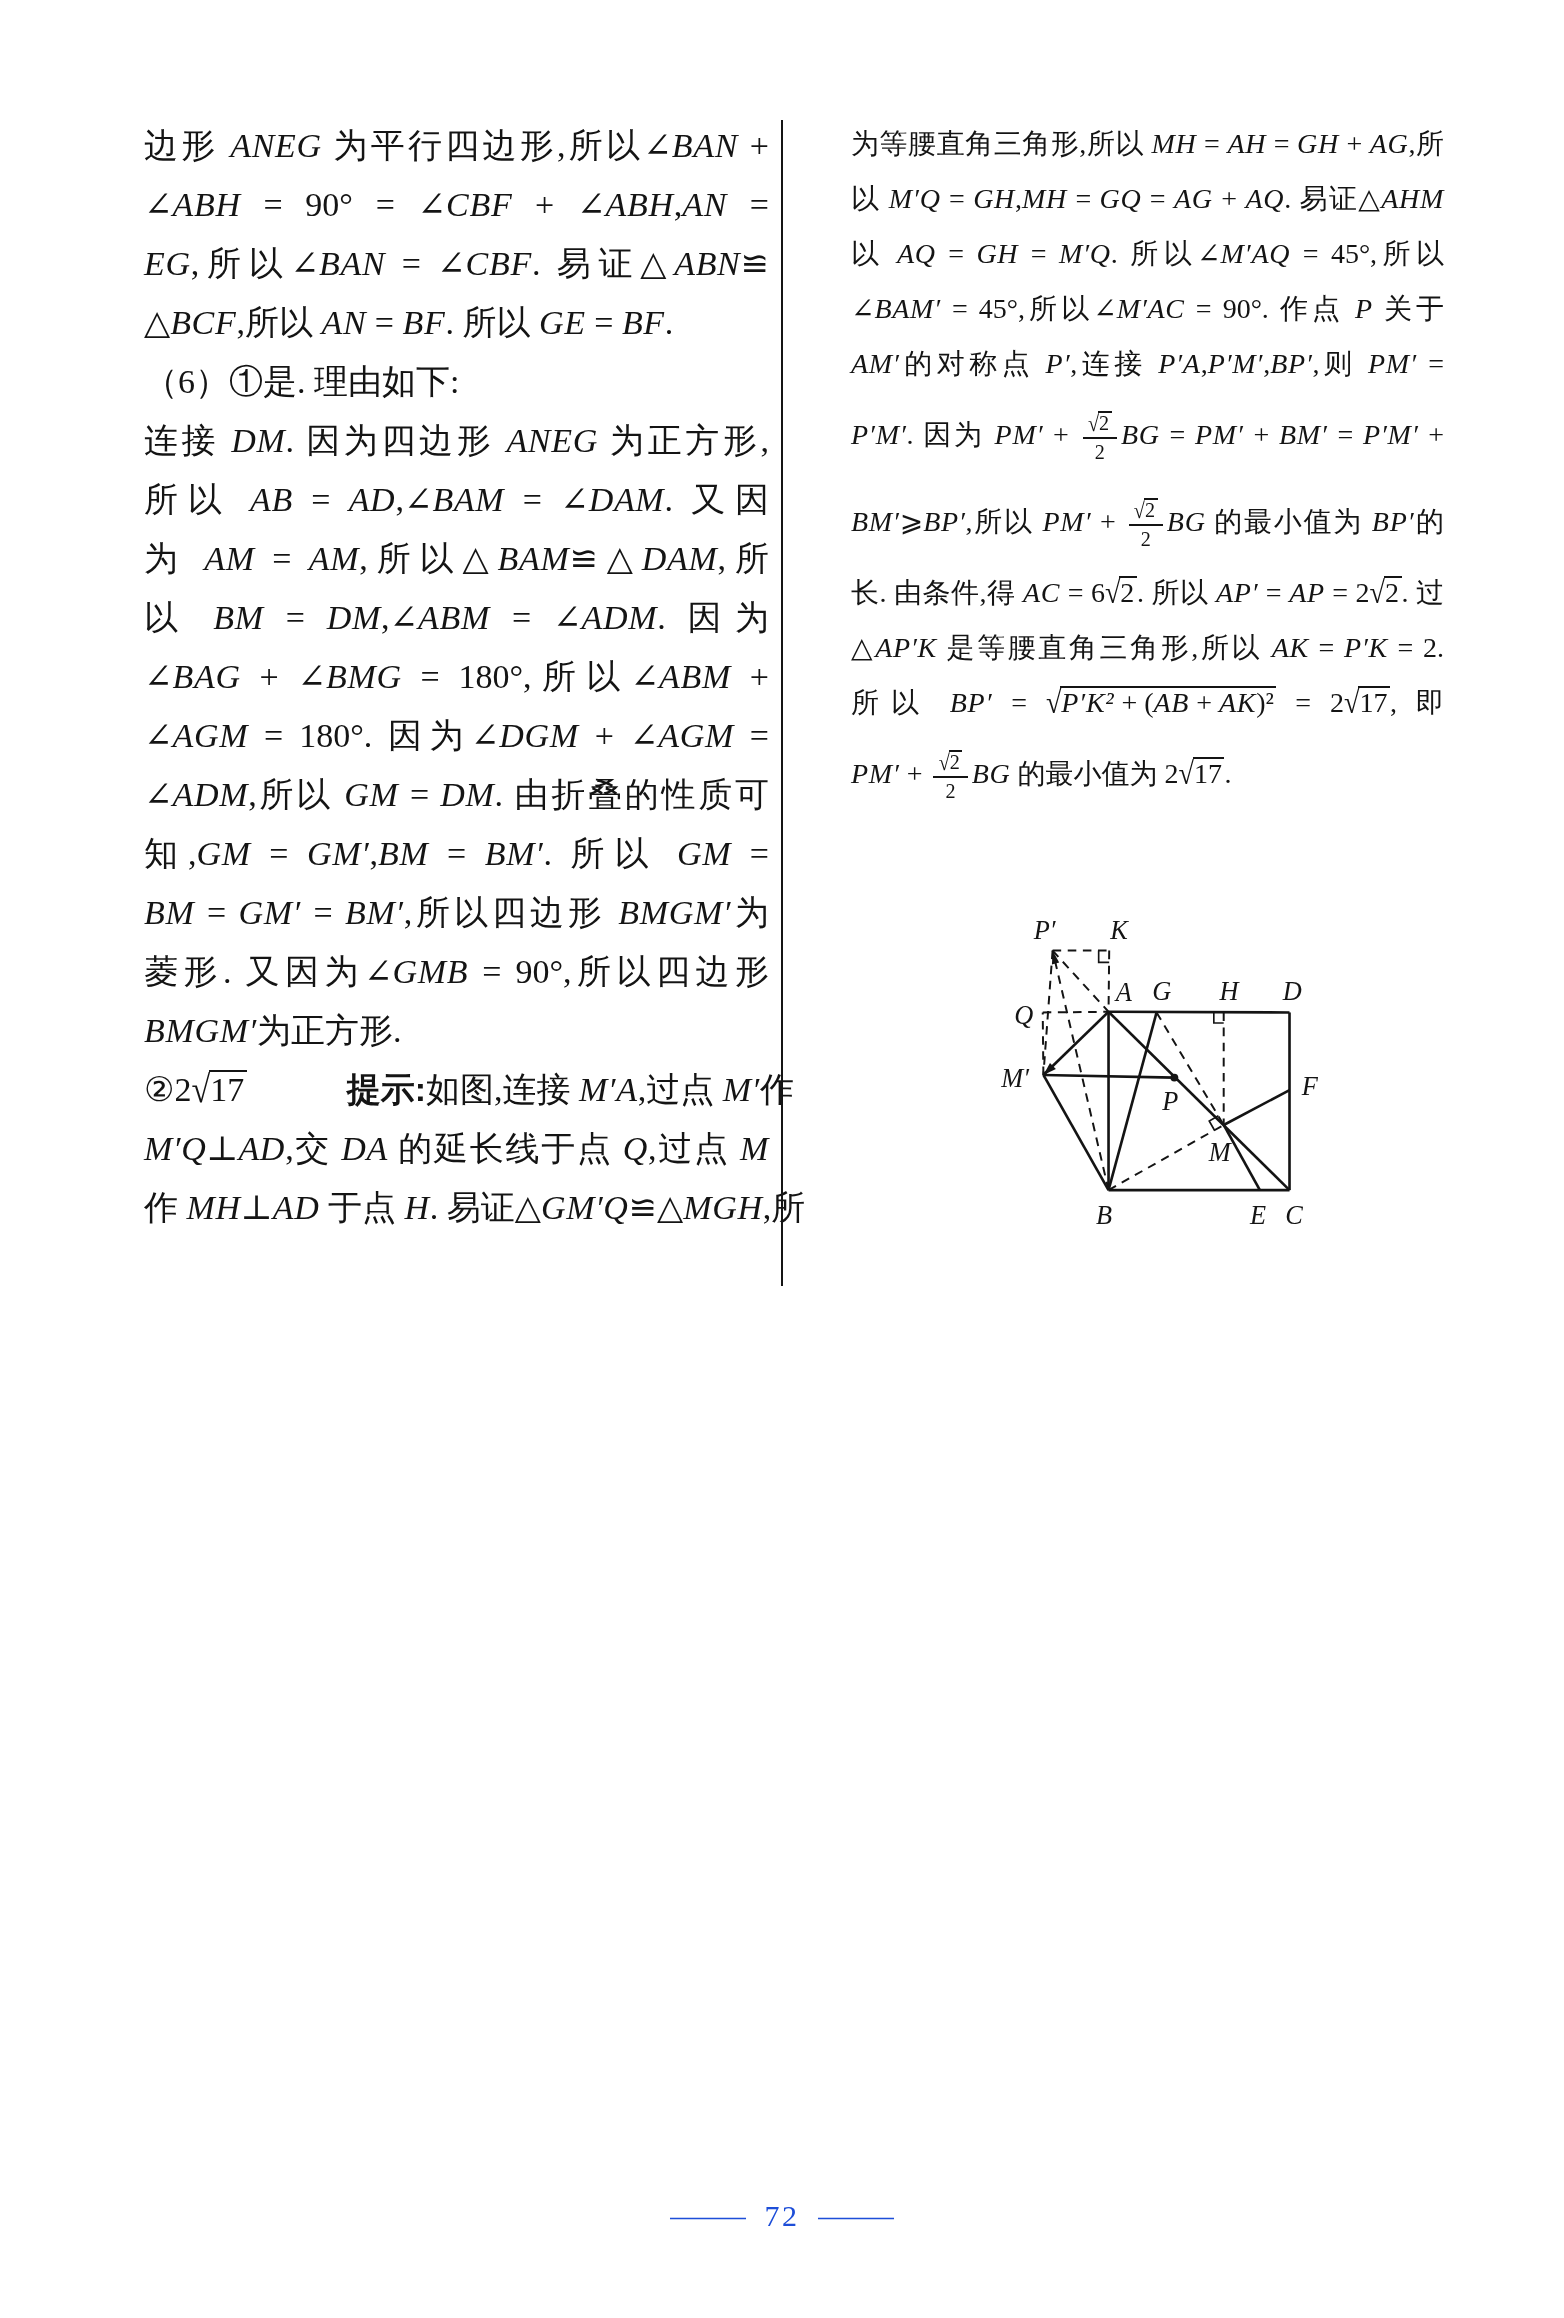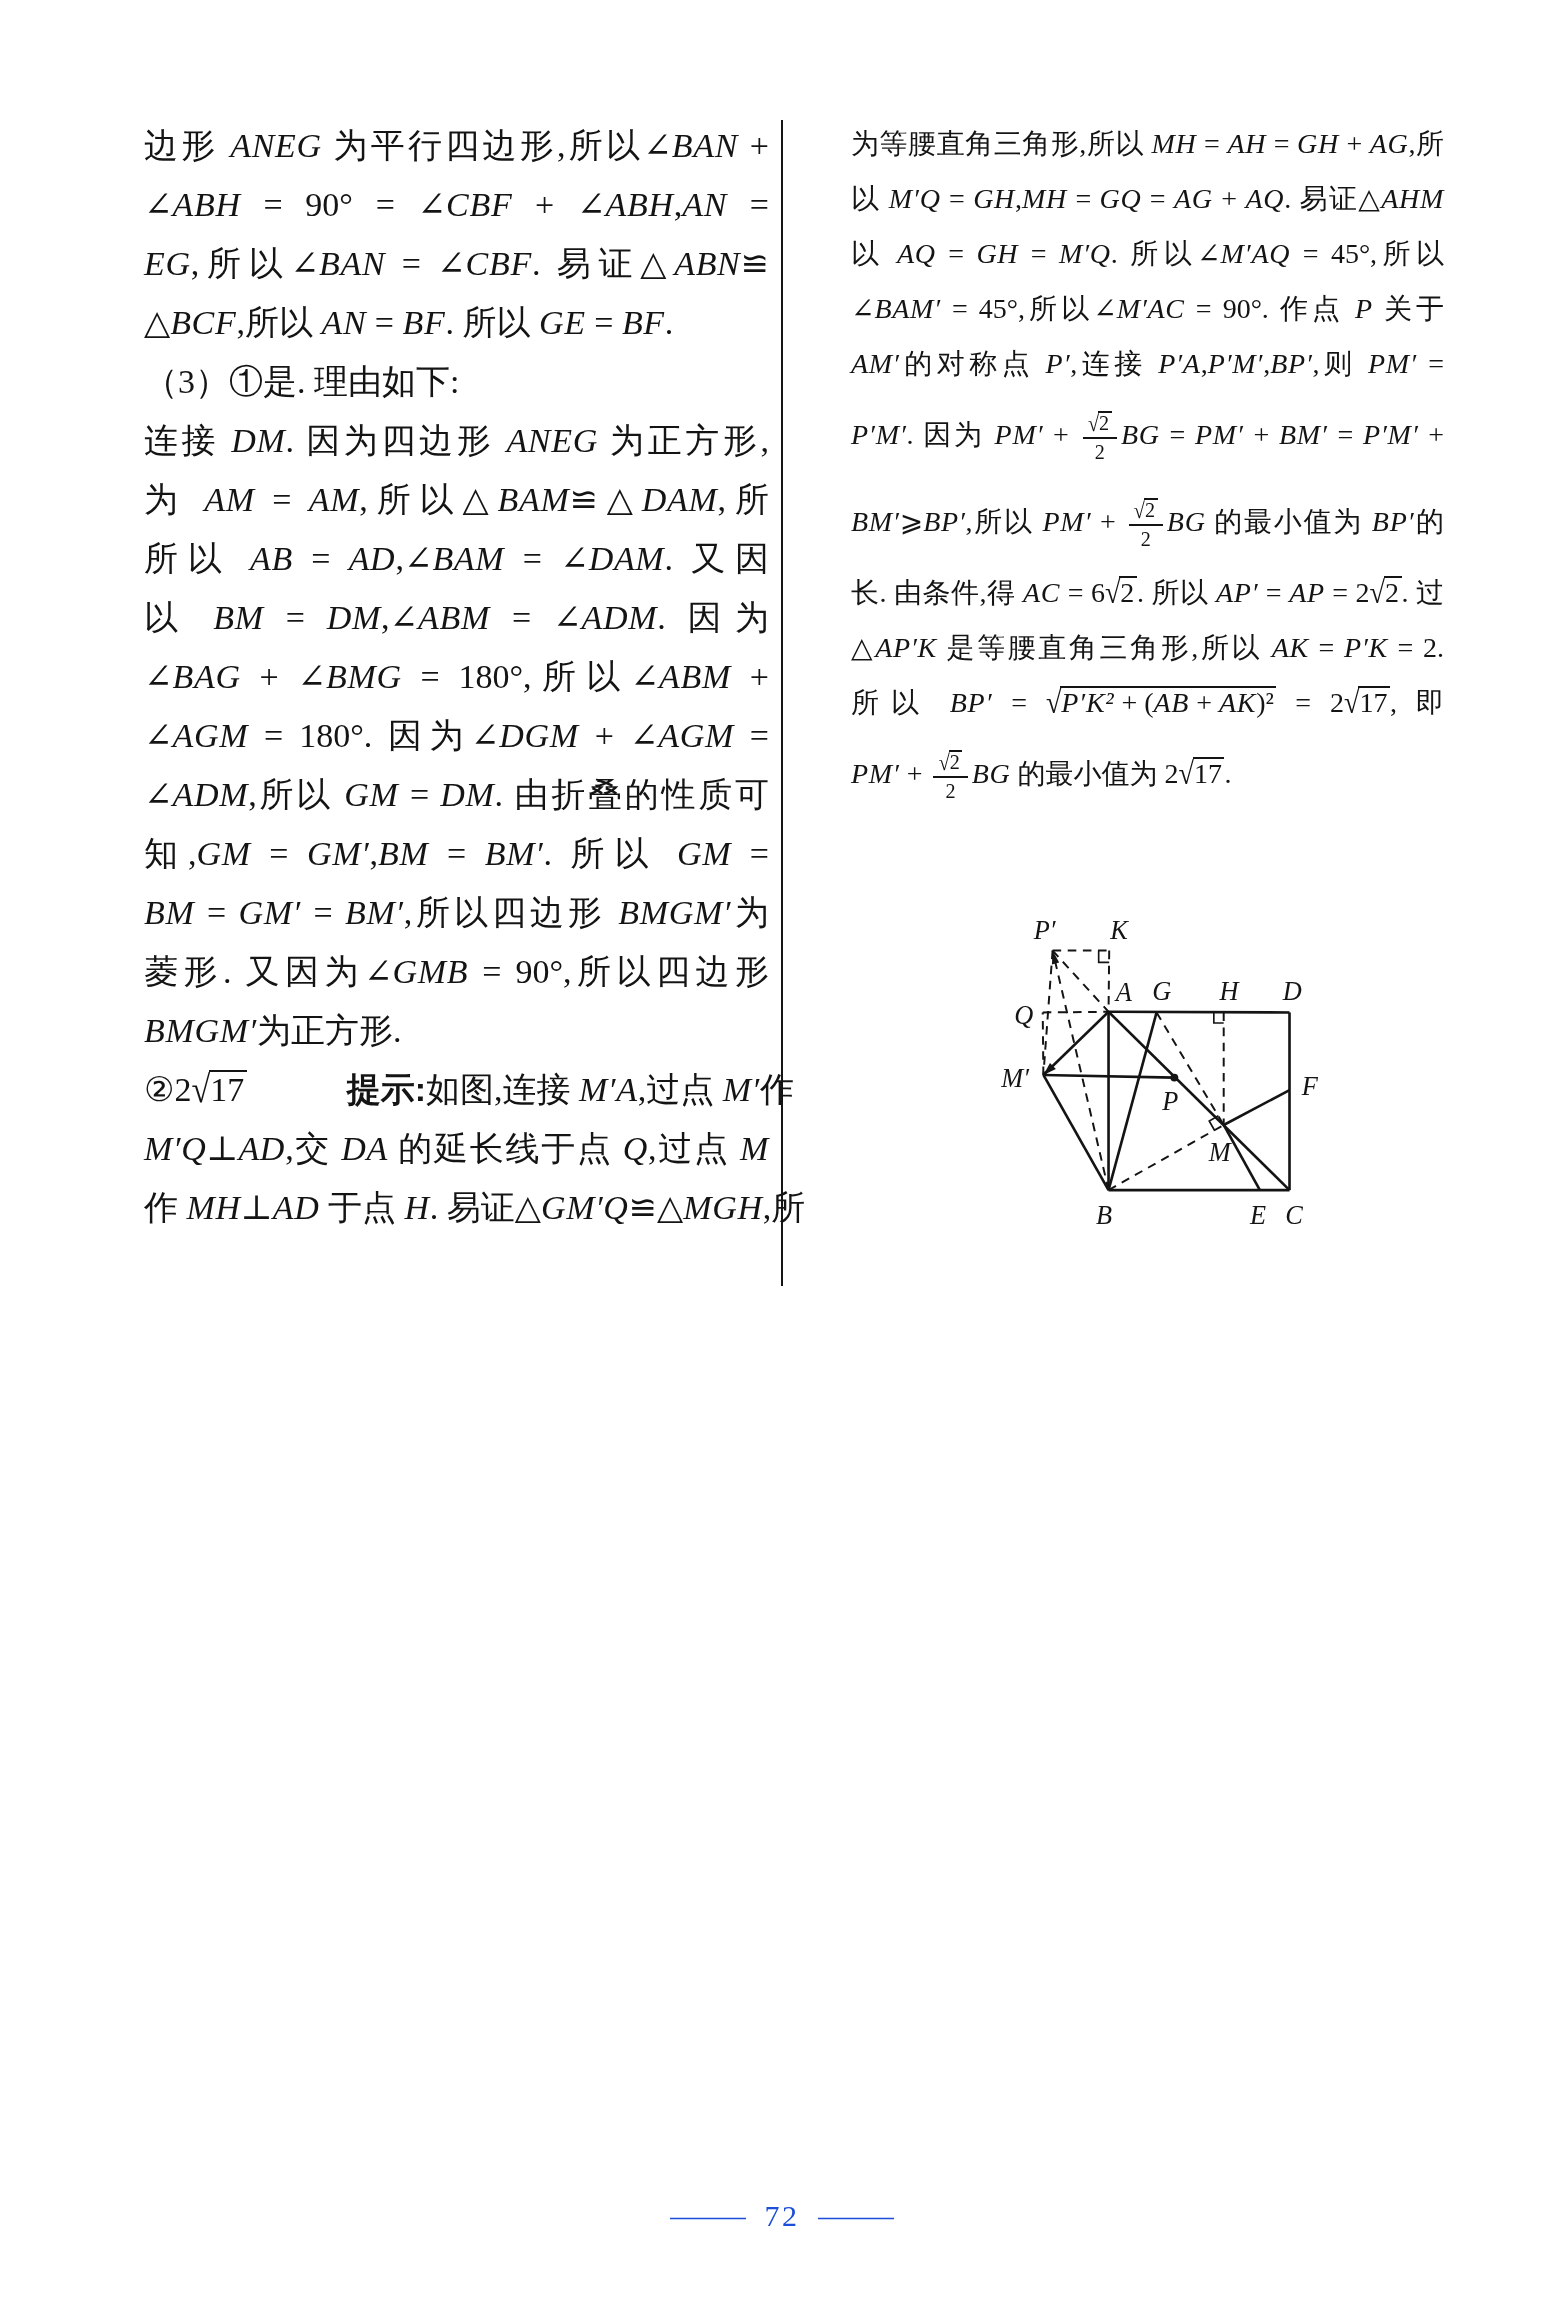--- a/index.html
+++ b/index.html
@@ -38,24 +38,24 @@
 </style>
 </head>
 <body>
 
 <div class="page">
   <div class="col col-left">
       <div class="line">边形 <i>ANEG</i> 为平行四边形,所以∠<i>BAN</i> +</div>
       <div class="line">∠<i>ABH</i> = 90° = ∠<i>CBF</i> + ∠<i>ABH</i>,<i>AN</i> =</div>
       <div class="line"><i>EG</i>,所以∠<i>BAN</i> = ∠<i>CBF</i>. 易证△<i>ABN</i>≌</div>
       <div class="line end">△<i>BCF</i>,所以 <i>AN</i> = <i>BF</i>. 所以 <i>GE</i> = <i>BF</i>.</div>
-      <div class="line end">（3）①是. 理由如下:</div>
+      <div class="line end">（6）①是. 理由如下:</div>
       <div class="line">连接 <i>DM</i>. 因为四边形 <i>ANEG</i> 为正方形,</div>
+      <div class="line">所以 <i>AB</i> = <i>AD</i>,∠<i>BAM</i> = ∠<i>DAM</i>. 又因</div>
       <div class="line">为 <i>AM</i> = <i>AM</i>,所以△<i>BAM</i>≌△<i>DAM</i>,所</div>
-      <div class="line">所以 <i>AB</i> = <i>AD</i>,∠<i>BAM</i> = ∠<i>DAM</i>. 又因</div>
       <div class="line">以 <i>BM</i> = <i>DM</i>,∠<i>ABM</i> = ∠<i>ADM</i>. 因为</div>
       <div class="line">∠<i>BAG</i> + ∠<i>BMG</i> = 180°,所以∠<i>ABM</i> +</div>
       <div class="line">∠<i>AGM</i> = 180°. 因为∠<i>DGM</i> + ∠<i>AGM</i> =</div>
       <div class="line">∠<i>ADM</i>,所以 <i>GM</i> = <i>DM</i>. 由折叠的性质可</div>
       <div class="line">知,<i>GM</i> = <i>GM′</i>,<i>BM</i> = <i>BM′</i>. 所以 <i>GM</i> =</div>
       <div class="line"><i>BM</i> = <i>GM′</i> = <i>BM′</i>,所以四边形 <i>BMGM′</i>为</div>
       <div class="line">菱形. 又因为∠<i>GMB</i> = 90°,所以四边形</div>
       <div class="line end"><i>BMGM′</i>为正方形.</div>
       <div class="line">②2<span class="rad"><span class="rsign">√</span><span class="rbody">17</span></span>　　<b class="hint">提示:</b>如图,连接 <i>M′A</i>,过点 <i>M′</i>作</div>
       <div class="line"><i>M′Q</i>⊥<i>AD</i>,交 <i>DA</i> 的延长线于点 <i>Q</i>,过点 <i>M</i></div>

